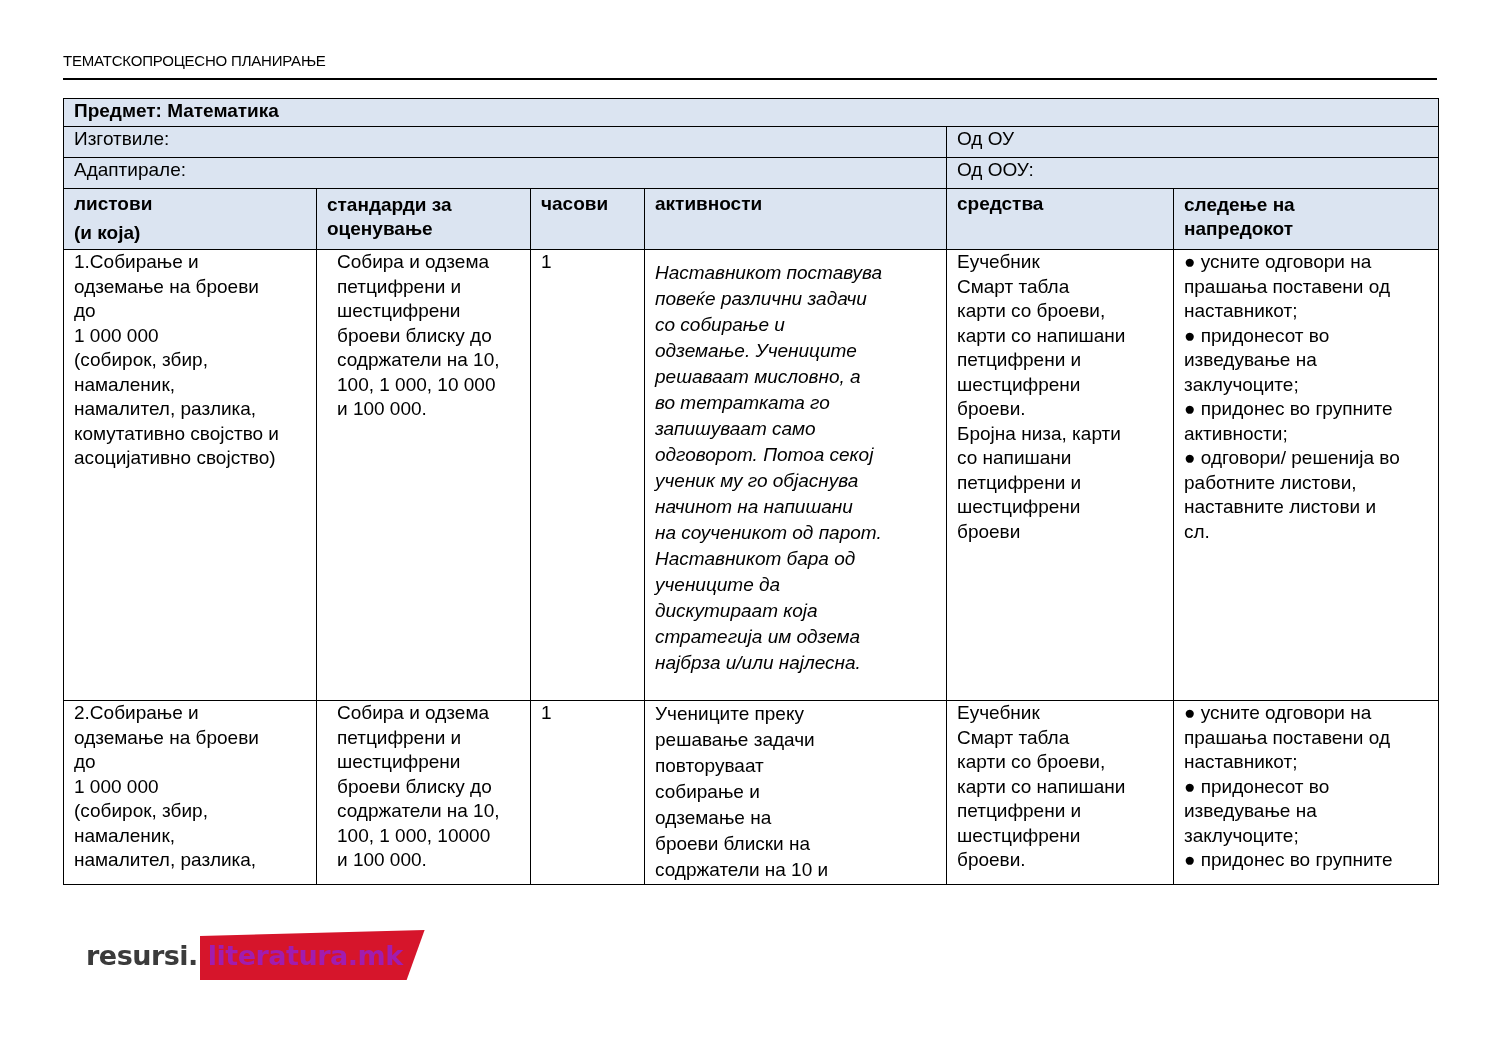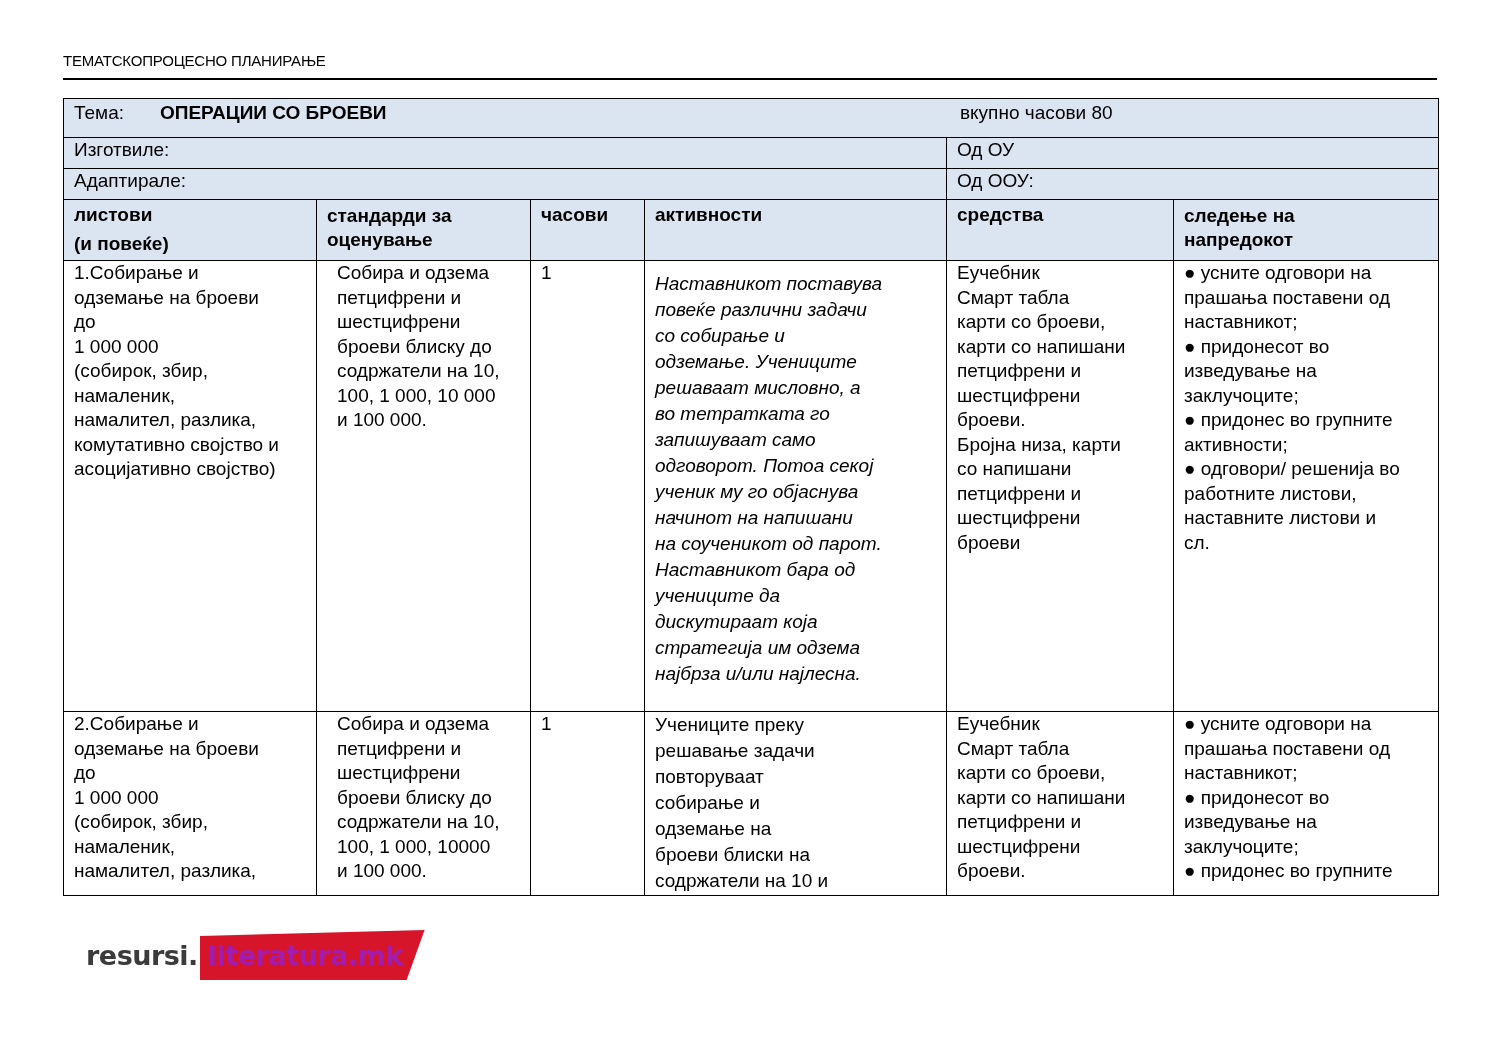--- a/index.html
+++ b/index.html
@@ -40,41 +40,35 @@
 <table class="plan">
   <colgroup>
     <col style="width:253px">
     <col style="width:214px">
     <col style="width:114px">
     <col style="width:302px">
     <col style="width:227px">
     <col style="width:265px">
   </colgroup>
   <tbody>
-  <tr class="row-topic">
-    <td class="shade" colspan="6">
-      <div class="topic-wrap">
-        <span class="topic-label">Тема:</span>
-        <span class="topic-name">ОПЕРАЦИИ СО БРОЕВИ</span>
-        <span class="topic-hours">вкупно часови 80</span>
-      </div>
-    </td>
+      <tr class="row-subject">
+    <td class="shade" colspan="6">Предмет: Математика</td>
   </tr>
   <tr class="row-made">
     <td class="shade" colspan="4">Изготвиле:</td>
     <td class="shade" colspan="2">Од ОУ</td>
   </tr>
   <tr class="row-adapt">
     <td class="shade" colspan="4">Адаптирале:</td>
     <td class="shade" colspan="2">Од ООУ:</td>
   </tr>
   <tr class="colhead">
     <td class="shade">
           <span class="line">листови</span>
-          <span class="line">(и повеќе)</span>
+          <span class="line">(и која)</span>
         </td>
     <td class="shade tight">
           <span class="line">стандарди за</span>
           <span class="line">оценување</span>
         </td>
     <td class="shade">
           <span class="line">часови</span>
         </td>
     <td class="shade">
           <span class="line">активности</span>

